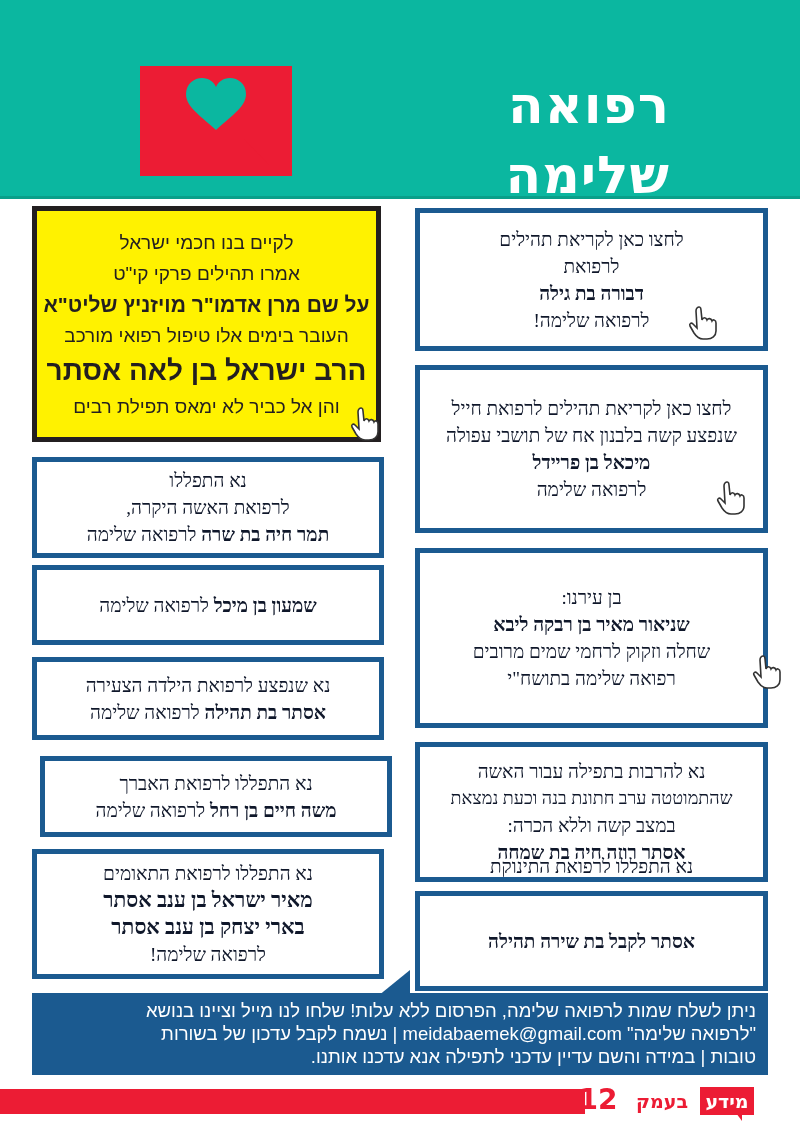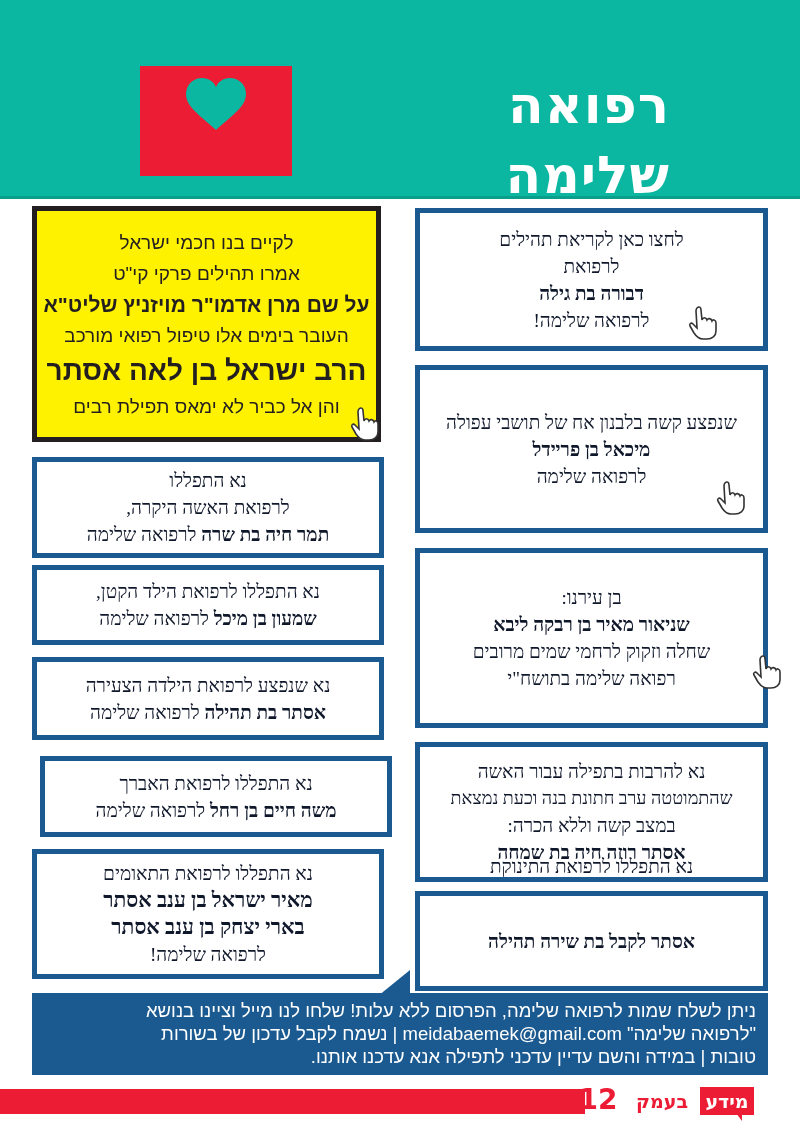--- a/index.html
+++ b/index.html
@@ -67,20 +67,21 @@
   <div class="line b">דבורה בת גילה</div>
   <div class="line">לרפואה שלימה!</div>
 </div>
 <div class="hand" style="left:688px;top:305px;">
   <svg width="34" height="36" viewBox="0 0 34 36">
       <path d="M9,3 C11,1 13,2 13,5 L14,15 C15,12 18,12 19,15 C20,13 23,13 24,16 C25,14 28,15 28,18 L28,26 C28,31 24,34 19,34 L15,34 C11,34 8,31 6,28 L2,21 C1,19 3,17 5,19 L9,23 L8,6 C8,5 8,4 9,3 Z" fill="#fff" stroke="#333" stroke-width="1.6"></path>
     </svg>
 </div>
 
 <div class="box" style="left:415px;top:365px;width:353px;height:168px;">
+  <div class="line">לחצו כאן לקריאת תהילים לרפואת חייל</div>
   <div class="line">שנפצע קשה בלבנון אח של תושבי עפולה</div>
   <div class="line b">מיכאל בן פריידל</div>
   <div class="line">לרפואה שלימה</div>
 </div>
 <div class="hand" style="left:716px;top:480px;">
   <svg width="34" height="36" viewBox="0 0 34 36">
       <path d="M9,3 C11,1 13,2 13,5 L14,15 C15,12 18,12 19,15 C20,13 23,13 24,16 C25,14 28,15 28,18 L28,26 C28,31 24,34 19,34 L15,34 C11,34 8,31 6,28 L2,21 C1,19 3,17 5,19 L9,23 L8,6 C8,5 8,4 9,3 Z" fill="#fff" stroke="#333" stroke-width="1.6"></path>
     </svg>
 </div>
 
@@ -109,21 +110,20 @@
   <div class="line">לרפואה שלימה</div>
 </div>
 
 <div class="box" style="left:32px;top:457px;width:352px;height:101px;">
   <div class="line">נא התפללו</div>
   <div class="line">לרפואת האשה היקרה,</div>
   <div class="line"><span class="b">תמר חיה בת שרה</span> <span>לרפואה שלימה</span></div>
 </div>
 
 <div class="box" style="left:32px;top:565px;width:352px;height:80px;">
-  <div class="line">נא התפללו לרפואת הילד הקטן,</div>
   <div class="line"><span class="b">שמעון בן מיכל</span> <span>לרפואה שלימה</span></div>
 </div>
 
 <div class="box" style="left:32px;top:657px;width:352px;height:83px;">
   <div class="line">נא שנפצע  לרפואת הילדה הצעירה</div>
   <div class="line"><span class="b">אסתר בת תהילה</span> <span>לרפואה שלימה</span></div>
 </div>
 
 <div class="box" style="left:32px;top:756px;width:352px;height:81px;margin-left:8px;">
   <div class="line">נא התפללו לרפואת האברך</div>

